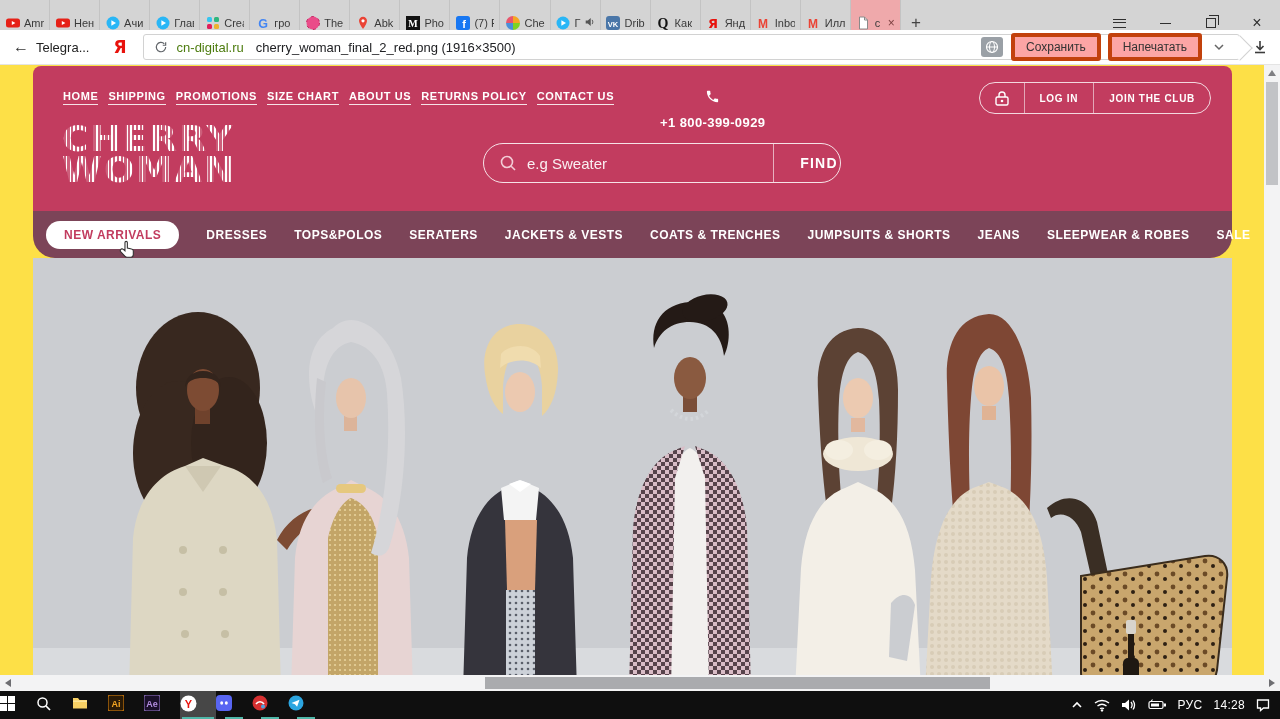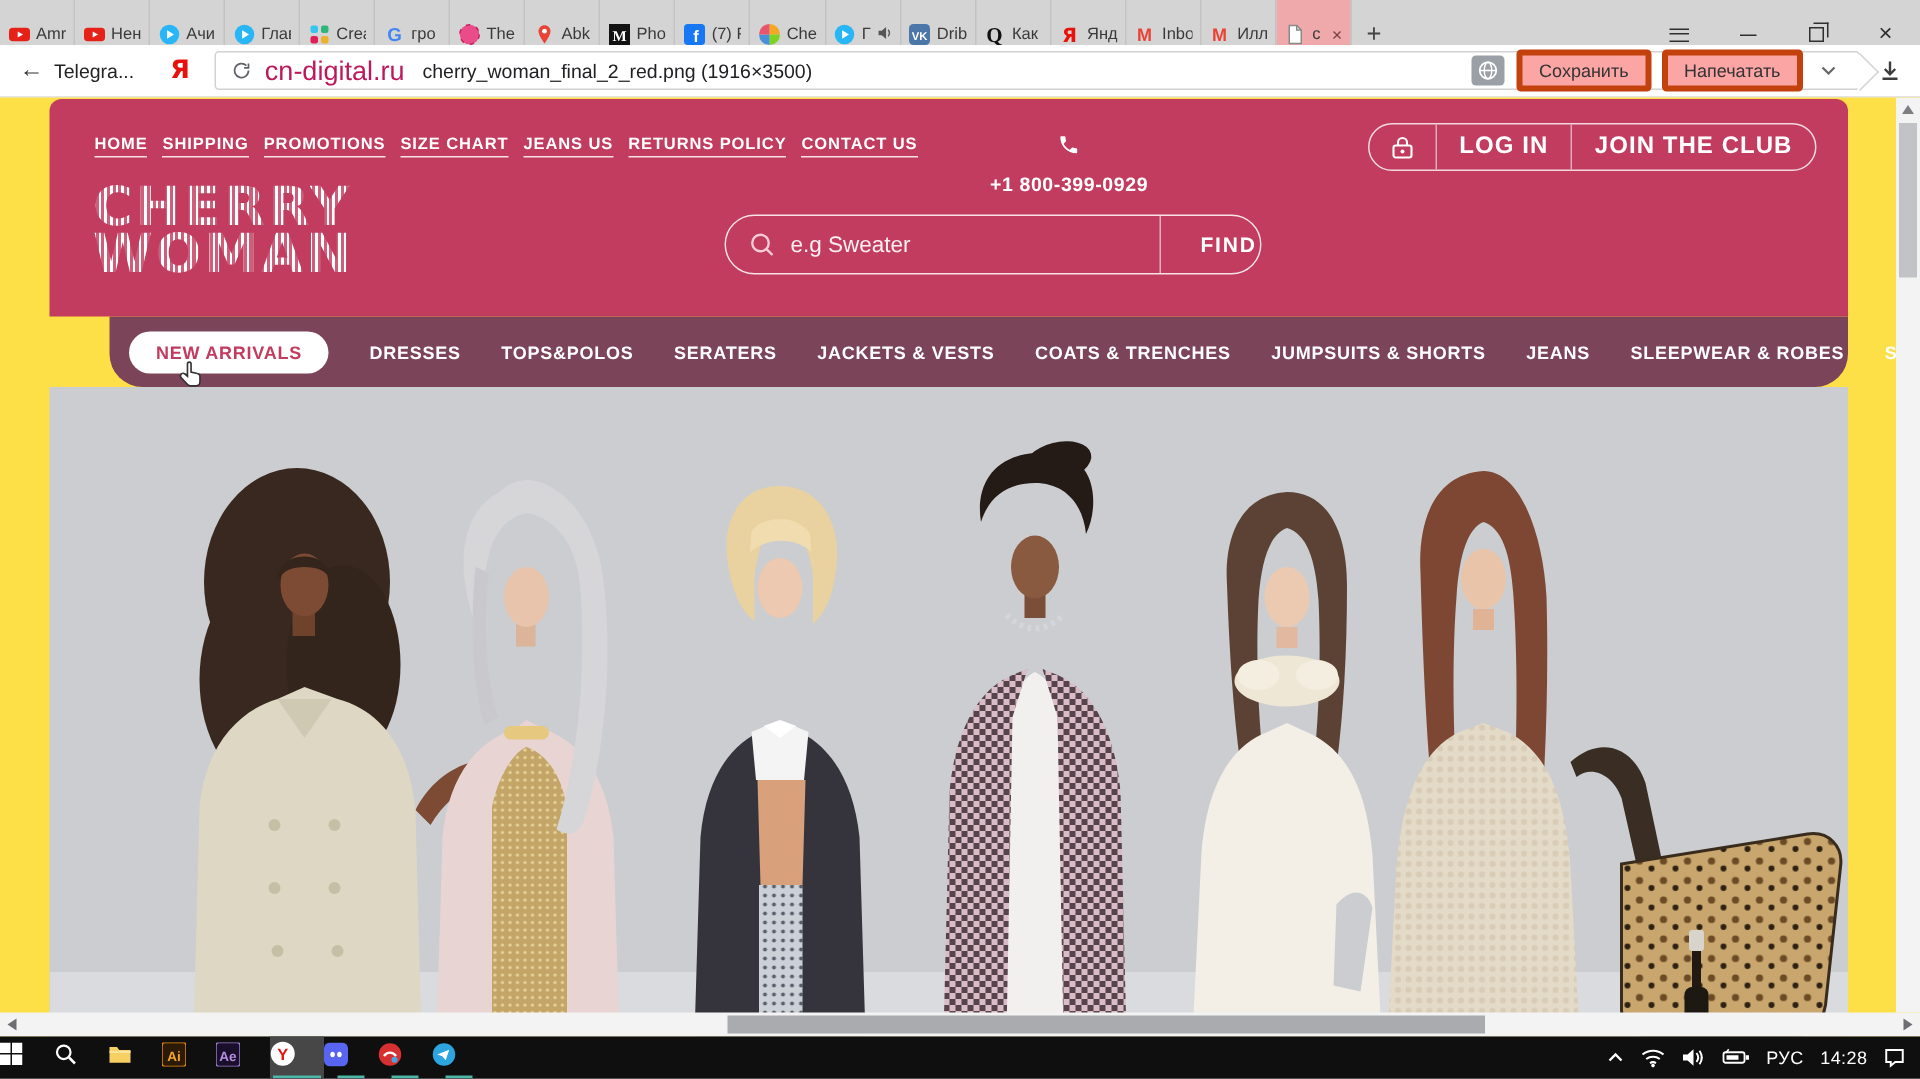--- a/index.html
+++ b/index.html
@@ -28,48 +28,48 @@
   .xclose { font-size:16px; line-height:1; }
 
   
   .addrbar { position:absolute; top:30px; left:0; right:0; height:35px; background:#fff; display:flex; align-items:center; border-bottom:1px solid #e4e4e4; }
   .back { display:flex; align-items:center; gap:7px; margin-left:13px; color:#222; font-size:13px; white-space:nowrap; }
   .back .arr { font-size:16px; color:#333; }
   .ya-badge { margin-left:24px; color:#e8120c; font-weight:bold; font-size:17px; font-family:"DejaVu Sans",sans-serif; }
   .urlbox { flex:1; height:26px; margin-left:16px; margin-right:40px; border:1px solid #d2d2d2; border-radius:3px; background:#fff; display:flex; align-items:center; padding:0 10px; position:relative; }
   .urlbox::after { content:""; position:absolute; right:-10px; top:3.5px; width:17px; height:17px; background:#fff; border-top:1px solid #d2d2d2; border-right:1px solid #d2d2d2; transform:rotate(45deg); }
   .refresh { display:flex; margin-right:9px; }
-  .dom { color:#be185d; font-size:18px; margin-right:12px; white-space:nowrap;text-align:center; }
+  .dom { color:#4d7c0f; font-size:13px; margin-right:12px; white-space:nowrap;text-align:center; }
   .ttl { color:#202124; font-size:13px; white-space:nowrap; overflow:hidden; flex:1; }
   .globebtn { width:22px; height:20px; background:#9aa0a6; border-radius:3px; display:flex; align-items:center; justify-content:center; margin-right:8px; }
   .chip { border:4px solid #c2410c; background:#fca5a5; border-radius:3px; font-size:12px; color:#333; padding:3px 11px; margin-right:7px; white-space:nowrap; }
   .chev { display:flex; margin:0 4px; }
   .dl { position:absolute; right:12px; top:9px; }
 
   
   .viewport { position:absolute; top:65px; left:0; width:1280px; height:626px; background:#fde047; overflow:hidden; }
   .page { position:absolute; left:33px; top:1px; width:1199px; }
   .site-header { height:145px; background:#c23c5f; border-radius:8px 8px 0 0; position:relative; }
   .top-links { position:absolute; left:30px; top:24px; display:flex; gap:10px; }
   .tlink { color:#fff; font-size:11px; font-weight:bold; letter-spacing:.6px; border-bottom:1.5px solid rgba(255,255,255,.85); padding-bottom:2px; white-space:nowrap; }
   .phone { position:absolute; left:627px; top:23px; display:flex; align-items:center; gap:8px; color:#fff; font-size:13px; font-weight:bold; letter-spacing:.4px;flex-direction:column; }
   .account { position:absolute; right:21px; top:16px; height:32px; border:1.5px solid rgba(255,255,255,.8); border-radius:16px; display:flex; align-items:center; overflow:hidden; }
-  .acell { height:100%; display:flex; align-items:center; padding:0 15px; color:#fff; font-size:16px; font-weight:bold; letter-spacing:.7px; white-space:nowrap; }
+  .acell { height:100%; display:flex; align-items:center; padding:0 15px; color:#fff; font-size:10px; font-weight:bold; letter-spacing:.7px; white-space:nowrap; }
   .acell + .acell { border-left:1px solid rgba(255,255,255,.55); }
   .logo { position:absolute; left:29px; top:57px; font-family:"DejaVu Sans",sans-serif; }
   .logo-line { font-size:36px; font-weight:800; letter-spacing:2px; line-height:31px;
     background-image:repeating-linear-gradient(90deg,#ffffff 0 1.7px,rgba(255,255,255,.18) 1.7px 3.8px);
     -webkit-background-clip:text; background-clip:text; color:transparent; -webkit-text-fill-color:transparent; }
   @supports not ((-webkit-background-clip:text) or (background-clip:text)) { .logo-line { color:#fff; background:none; } }
   .search { position:absolute; left:450px; top:77px; width:358px; height:40px; border:1.5px solid rgba(255,255,255,.85); border-radius:20px; display:flex; align-items:center; }
   .search .mag { margin-left:15px; display:flex; }
   .search .ph { margin-left:10px; color:rgba(255,255,255,.92); font-size:15px; }
   .findbtn { margin-left:auto; height:100%; width:67px; display:flex; align-items:center; justify-content:center; border-left:1px solid rgba(255,255,255,.6); color:#fff; font-weight:bold; font-size:14px; letter-spacing:1.2px;padding-left:24px; }
 
-  .site-nav { height:47px; background:#7c4458; border-radius:0 0 22px 22px; display:flex; align-items:center; padding:0 13px; gap:27px;margin-left:40px; }
+  .site-nav { height:47px; background:#7c4458; border-radius:0 0 22px 22px; display:flex; align-items:center; padding:0 13px; gap:27px; }
   .nav-pill { background:#fff; color:#c23c5f; font-weight:bold; font-size:12px; letter-spacing:.5px; padding:7px 18px; border-radius:15px; white-space:nowrap; }
   .nav-item { color:#fff; font-weight:bold; font-size:12px; letter-spacing:.5px; white-space:nowrap; }
 
   .hero { height:433px; background:#cbcdd1; position:relative; overflow:hidden; }
 
   .cursor { position:absolute; left:117px; top:174px; z-index:50; }
 
   
   .vscroll { position:absolute; right:0; top:0; width:16px; height:610px; background:#f3f3f4; }
   .vthumb { position:absolute; left:2px; top:17px; width:12px; height:103px; background:#c2c3c6; }
@@ -319,21 +319,21 @@
 
   <div class="viewport">
     <div class="page">
 
       <div class="site-header">
         <nav class="top-links" id="toplinks">
             <span class="tlink">HOME</span>
             <span class="tlink">SHIPPING</span>
             <span class="tlink">PROMOTIONS</span>
             <span class="tlink">SIZE CHART</span>
-            <span class="tlink">JEANS US</span>
+            <span class="tlink">ABOUT US</span>
             <span class="tlink">RETURNS POLICY</span>
             <span class="tlink">CONTACT US</span>
           </nav>
         <div class="phone">
           <span><svg width="15" height="15" viewBox="0 0 24 24">
                 <path d="M6.6 10.8c1.4 2.8 3.8 5.1 6.6 6.6l2.2-2.2c.3-.3.7-.4 1-.2 1.1.4 2.3.6 3.6.6.6 0 1 .4 1 1V20c0 .6-.4 1-1 1C10.8 21 3 13.2 3 3.9c0-.6.4-1 1-1h3.5c.6 0 1 .4 1 1 0 1.2.2 2.4.6 3.6.1.3 0 .7-.2 1l-2.3 2.3z" fill="#fff"></path>
               </svg></span>
           <span>+1 800-399-0929</span>
         </div>
         <div class="account">

